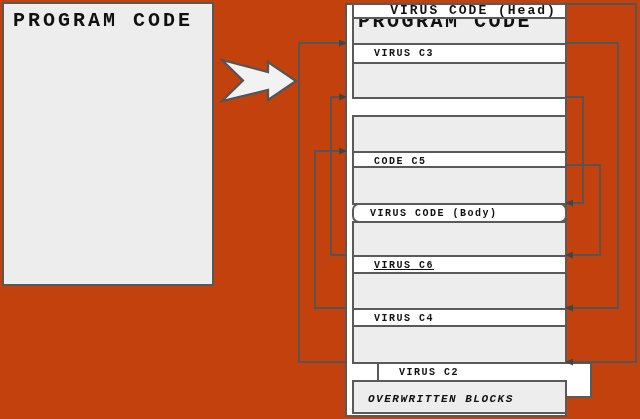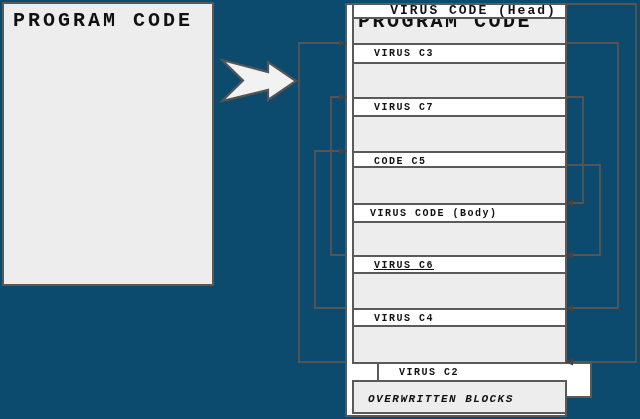--- a/index.html
+++ b/index.html
@@ -1,17 +1,17 @@
 <!DOCTYPE html>
 <html><head>
 <meta charset="utf-8">
 <style>
   html,body{margin:0;padding:0;background:#fff;}
   .stage{
-    position:relative;width:640px;height:419px;background:#0c4a6e;overflow:hidden;
+    position:relative;width:640px;height:419px;background:#c2410c;overflow:hidden;
     font-family:"Liberation Mono","DejaVu Sans Mono",monospace;color:#111;
   }
   
   .left-box{
     position:absolute;left:2px;top:2px;width:212px;height:284px;box-sizing:border-box;
     background:#ededed;border:2px solid #585858;
   }
   .left-title{
     padding:7px 0 0 9px;font-weight:bold;font-size:20px;line-height:20px;letter-spacing:3px;white-space:nowrap;
   }
@@ -44,21 +44,21 @@
   }
   
   .seg-head{top:3px;height:16px;}
   .seg-prog{top:17px;height:28px;}
   .seg-c3{top:43px;height:21px;}
   .seg-g1{top:62px;height:37px;}
   .seg-c7{top:97px;height:20px;}
   .seg-g2{top:115px;height:38px;}
   .seg-c5{top:151px;height:17px;}
   .seg-g3{top:166px;height:39px;}
-  .seg-body{top:203px;height:20px;}
+  .seg-body{top:203px;height:20px;border-radius:7px;}
   .seg-g4{top:221px;height:36px;}
   .seg-c6{top:255px;height:35px;text-decoration:underline;}
   .seg-g5{top:272px;height:38px;}
   .seg-c4{top:308px;height:19px;}
   .seg-g6{top:325px;height:39px;}
   .seg-c2{top:362px;height:36px;margin-left:25px;}
   .seg-ow{top:380px;height:34px;}
   .overlay{position:absolute;left:0;top:0;width:640px;height:419px;pointer-events:none;z-index:5;}
   .conn{stroke:#555;stroke-width:1.8;fill:none;}
   .ah{fill:#444;stroke:none;}
@@ -81,23 +81,20 @@
 
   <div class="seg gray seg-prog">
     <span class="prog-big">PROGRAM CODE</span>
   </div>
 
   <div class="seg white seg-c3">
     <span class="seg-label">VIRUS C3</span>
   </div>
   <div class="seg gray seg-g1"></div>
 
-  <div class="seg white seg-c7">
-    <span class="seg-label">VIRUS C7</span>
-  </div>
   <div class="seg gray seg-g2"></div>
 
   <div class="seg white seg-c5">
     <span class="seg-label">CODE C5</span>
   </div>
   <div class="seg gray seg-g3"></div>
 
   <div class="seg white seg-body">
     <span class="seg-label body-label">VIRUS CODE (Body)</span>
   </div>

